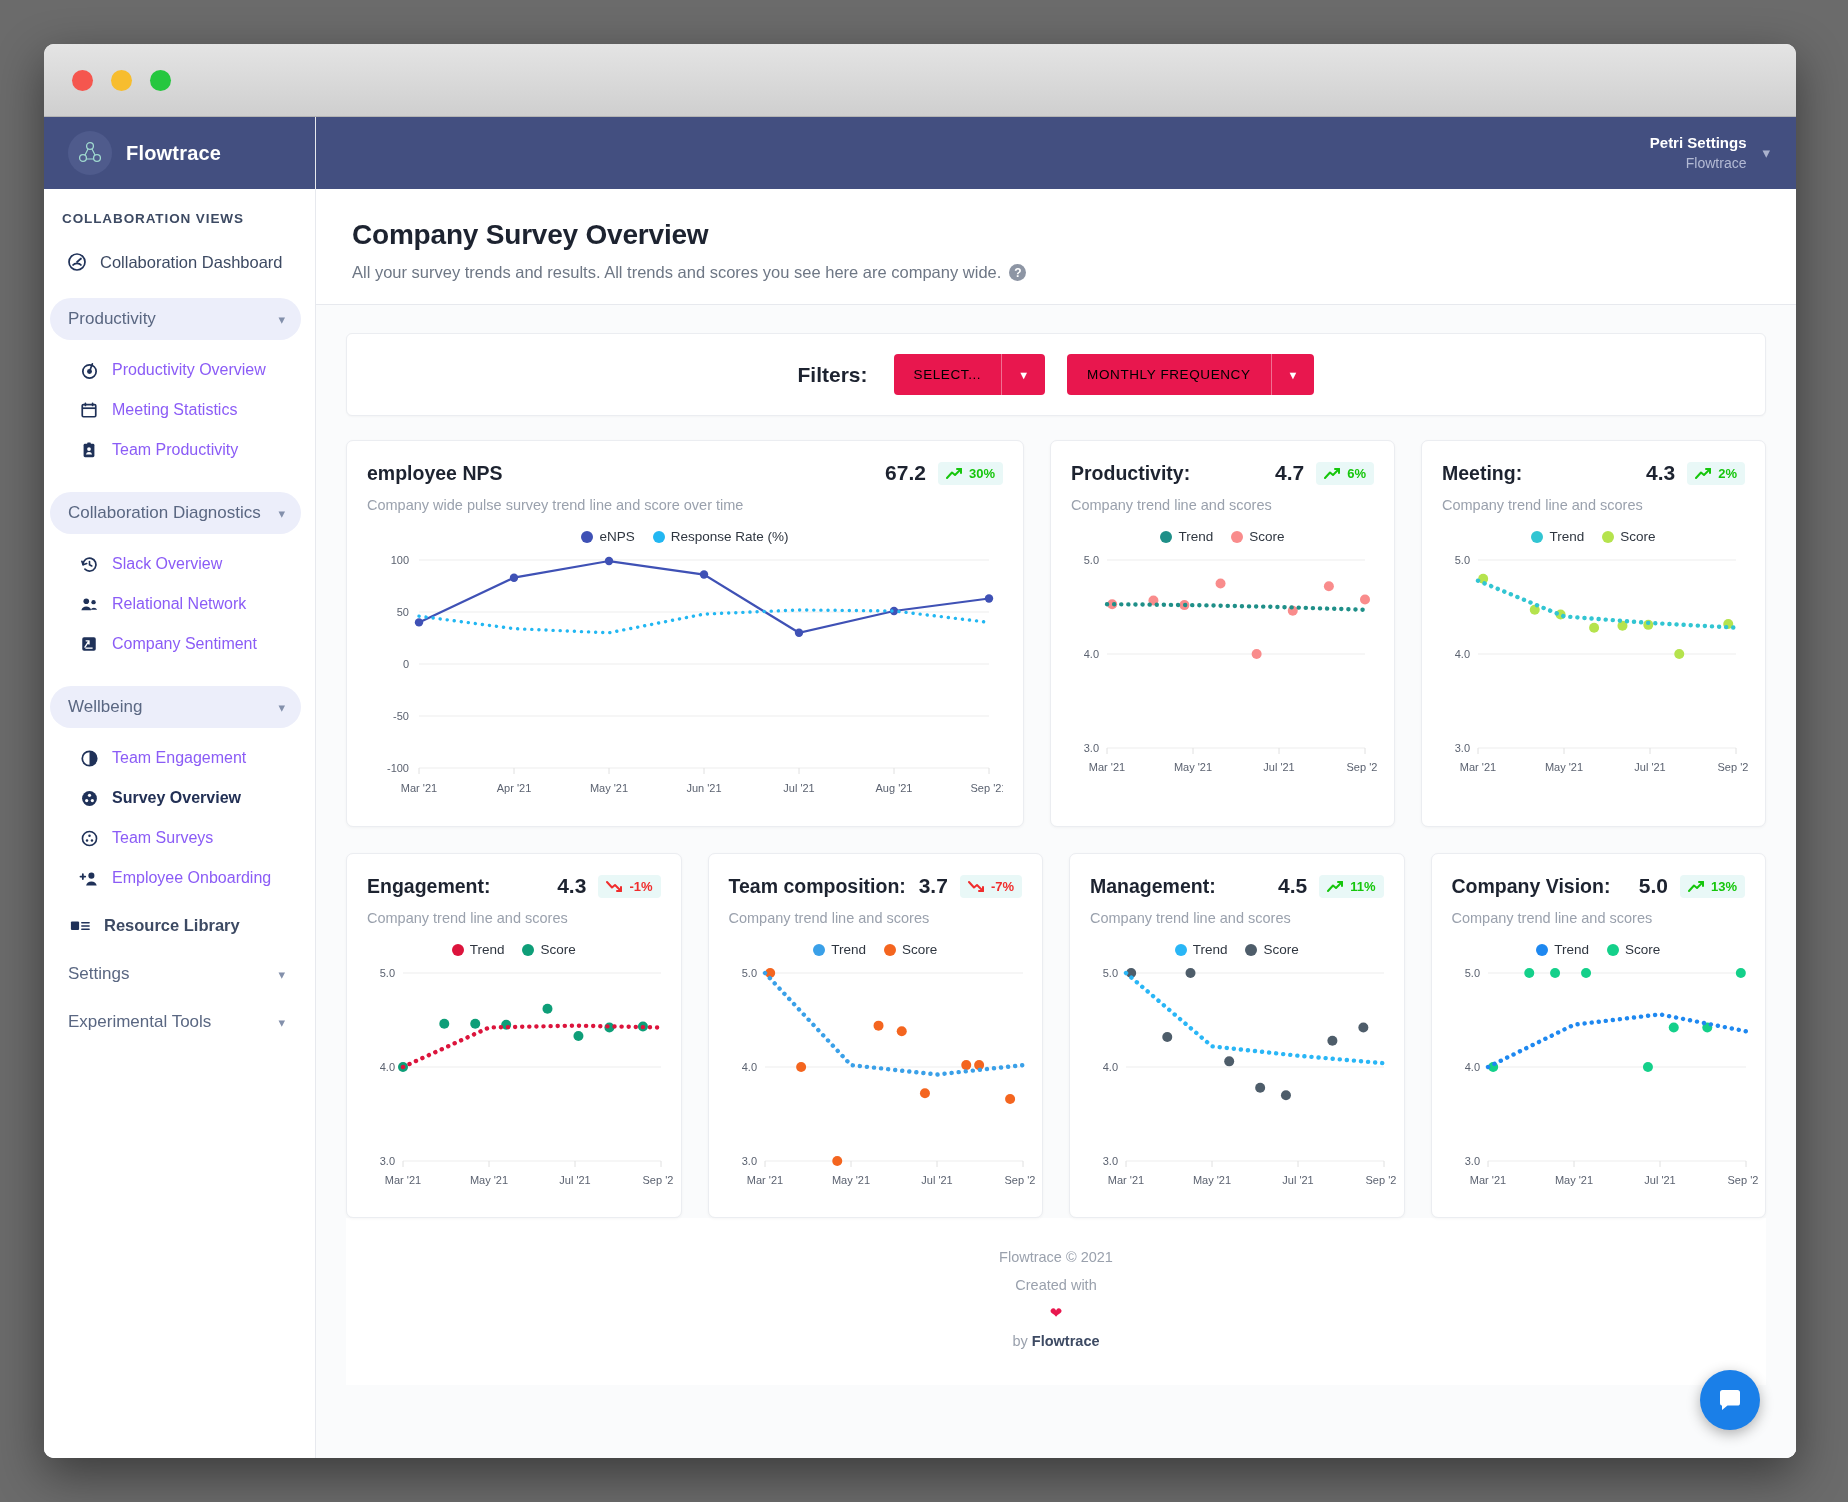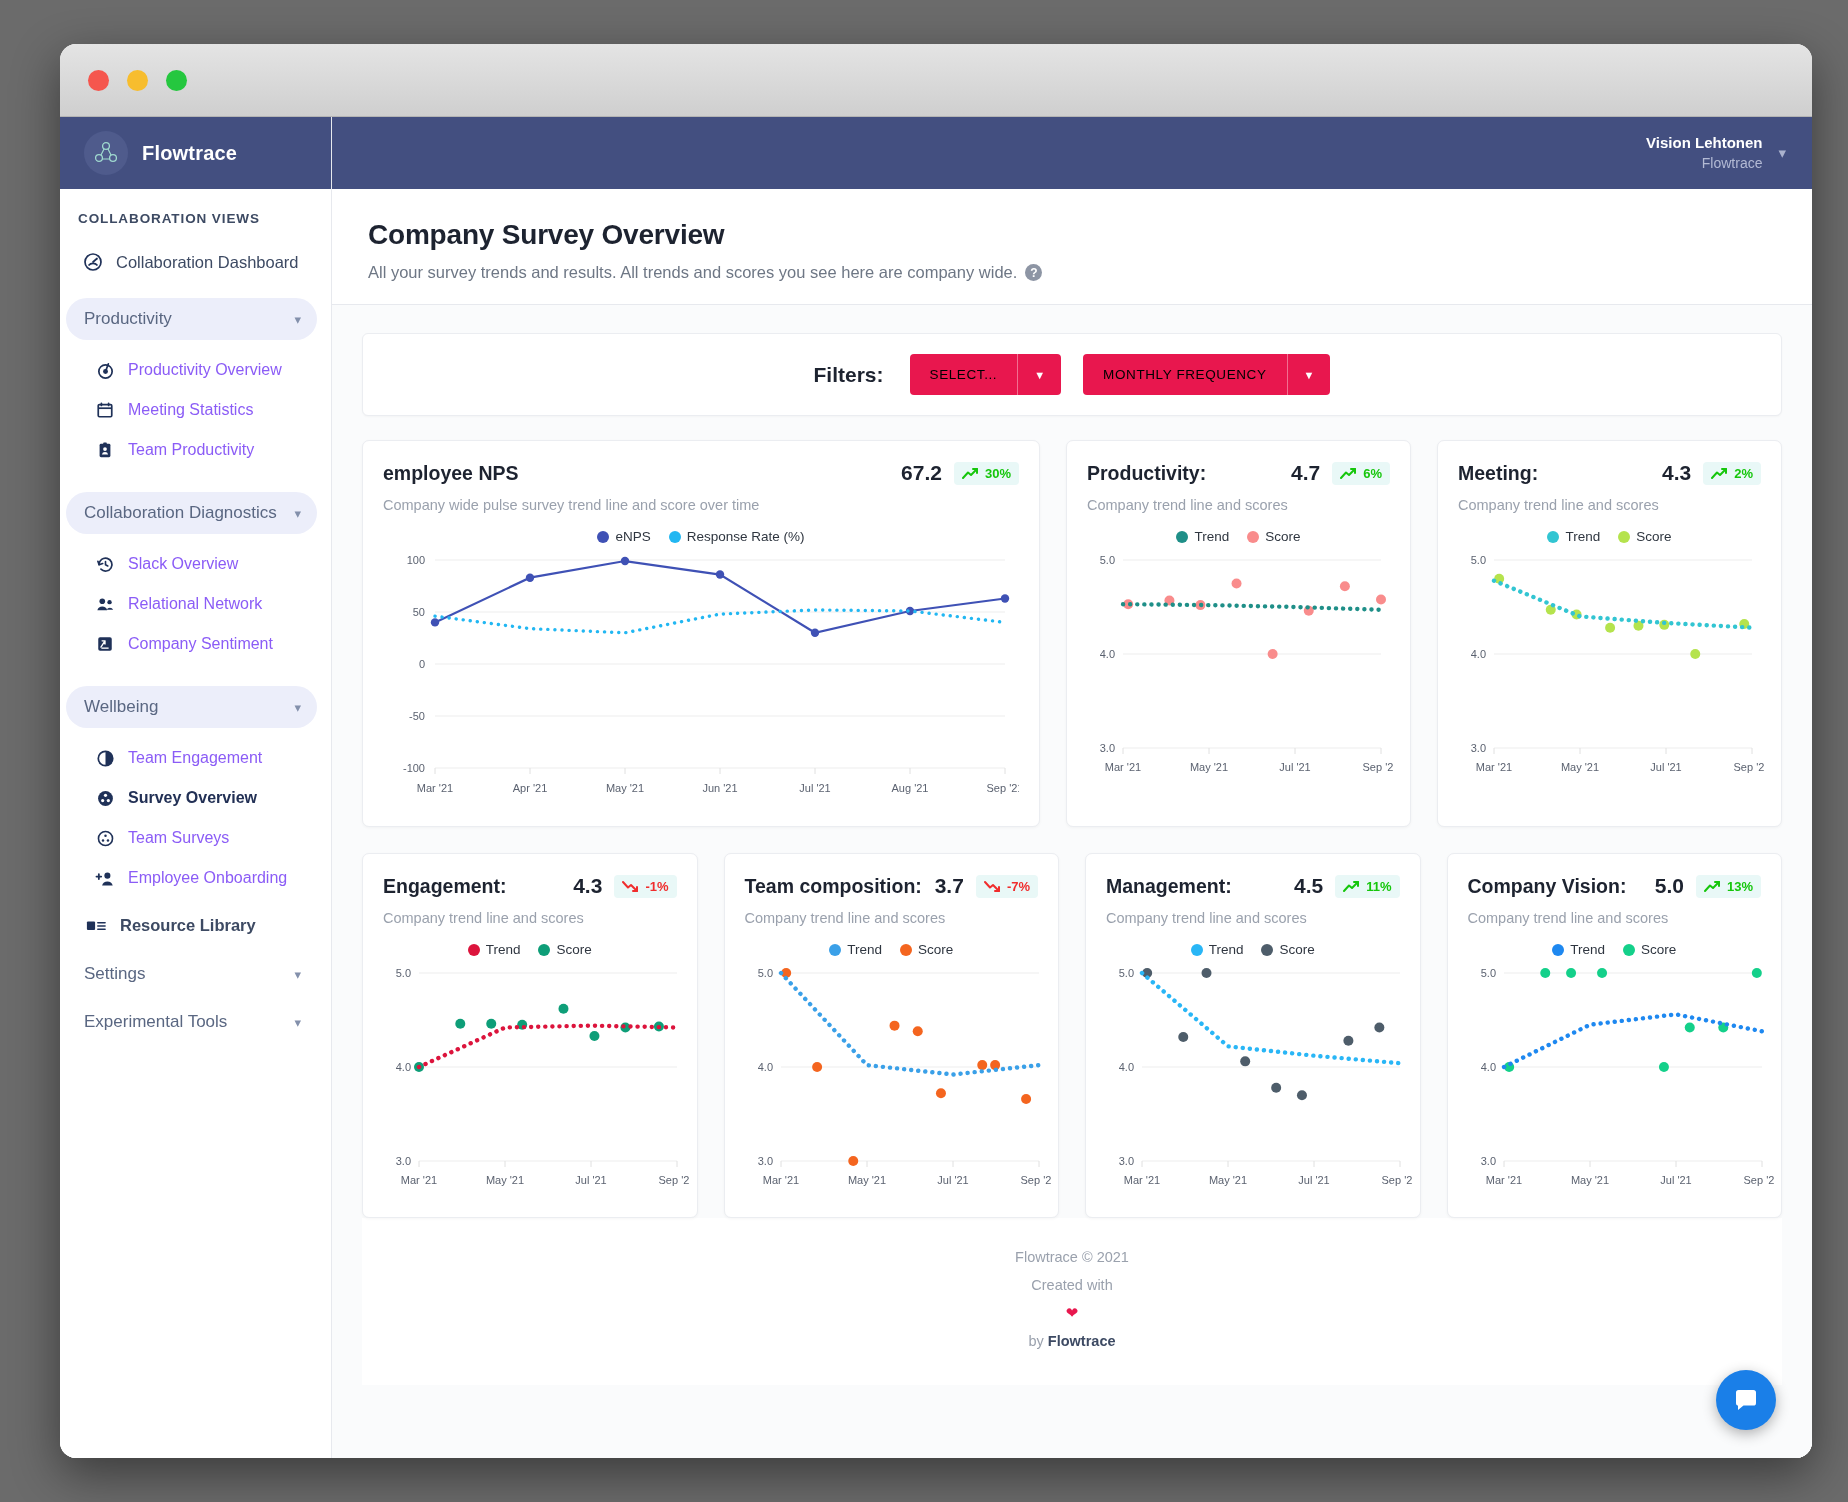--- a/index.html
+++ b/index.html
@@ -6,22 +6,22 @@
   html,body{ width:1848px; height:1502px; }
   body{
     background:#6b6b6b;
     font-family:"Liberation Sans", sans-serif;
     -webkit-font-smoothing:antialiased;
   }
   .desktop{ position:relative; width:1848px; height:1502px; background:#6b6b6b; }
 
   
   .window{
-    position:absolute; left:60px; top:44px; width:1752px; height:1414px;
-    background:#fff; border-radius:16px; overflow:hidden;
+    position:absolute; left:44px; top:44px; width:1752px; height:1414px;
+    background:#fff; border-radius:10px; overflow:hidden;
     box-shadow:0 16px 48px rgba(0,0,0,.45);
   }
   .titlebar{
     height:73px; background:linear-gradient(#e4e4e4,#cfcfcf);
     border-bottom:1px solid #b4b4b4; display:flex; align-items:center; padding-left:28px;
   }
   .dot{ width:21px;height:21px;border-radius:50%; margin-right:18px; }
   .dot.red{ background:#f5564e; } .dot.amber{ background:#f7bd2e; } .dot.green{ background:#25c73f; }
 
   .appbody{ display:flex; height:1341px; background:#fff; }
@@ -326,21 +326,21 @@
             <span>Experimental Tools</span>
             <span class="chev">▾</span>
           </div>
         </div>
       </div>
 
       <div class="content">
         <div class="topbar">
           <div class="user">
             <div class="nm">
-              <div>Vision Lehtonen</div>
+              <div>Petri Settings</div>
               <div class="org">Flowtrace</div>
             </div>
             <span class="chev2">▾</span>
           </div>
         </div>
 
         <div class="pagehead">
           <div class="pagetitle">Company Survey Overview</div>
           <div class="pagesub">
             <span>All your survey trends and results. All trends and scores you see here are company wide.</span>

